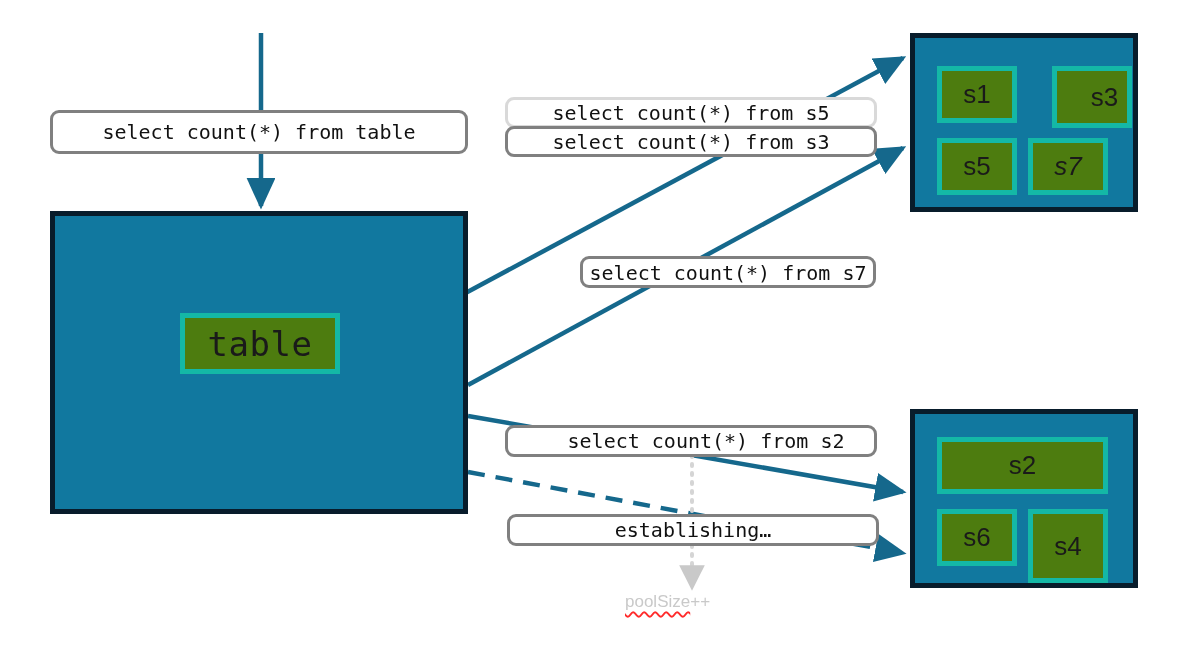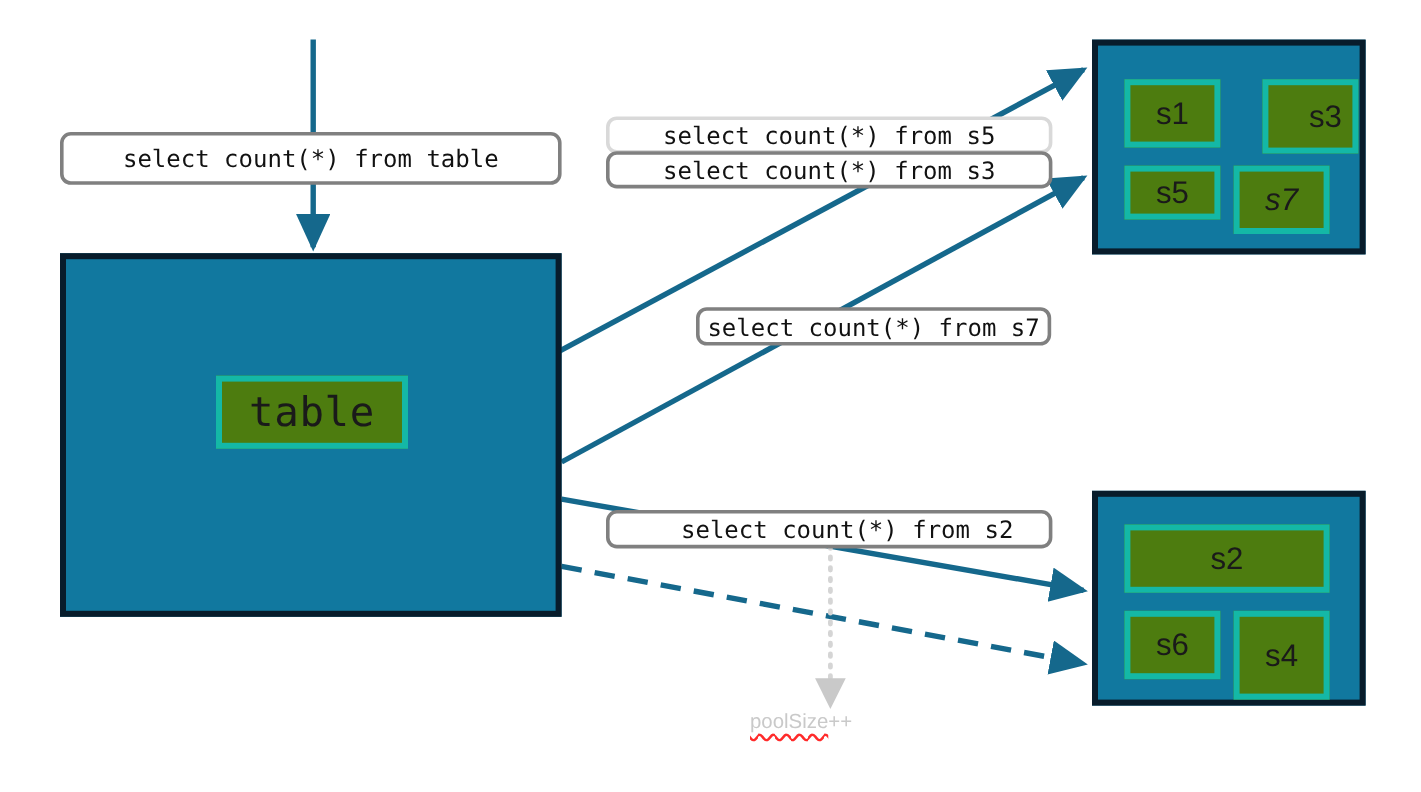--- a/index.html
+++ b/index.html
@@ -135,30 +135,33 @@
   </div>
 
   <div class="pill" style="left:580px; top:256px; width:296px; height:32px;align-items:flex-end;">
     <span>select count(*) from s7</span>
   </div>
 
   <div class="pill" style="left:505px; top:425px; width:372px; height:32px;padding-left:30px;">
     <span>select count(*) from s2</span>
   </div>
 
+  <div class="pill" style="left:507px; top:514px; width:372px; height:32px;">
+    <span>establishing…</span>
+  </div>
 
   <div class="db-box" style="left:910px; top:33px; width:228px; height:179px;">
   </div>
   <div class="node-box node-sans" style="left:937px; top:66px; width:80px; height:57px;">
     <span>s1</span>
   </div>
   <div class="node-box node-sans" style="left:1052px; top:66px; width:80px; height:62px;padding-left:25px;">
     <span>s3</span>
   </div>
-  <div class="node-box node-sans" style="left:937px; top:138px; width:80px; height:45px;">
+  <div class="node-box node-sans" style="left:937px; top:138px; width:80px; height:57px;">
     <span>s5</span>
   </div>
   <div class="node-box node-sans" style="left:1028px; top:138px; width:80px; height:57px;font-style:italic;">
     <span>s7</span>
   </div>
 
   <div class="db-box" style="left:910px; top:409px; width:228px; height:179px;">
   </div>
   <div class="node-box node-sans" style="left:937px; top:437px; width:171px; height:57px;">
     <span>s2</span>

